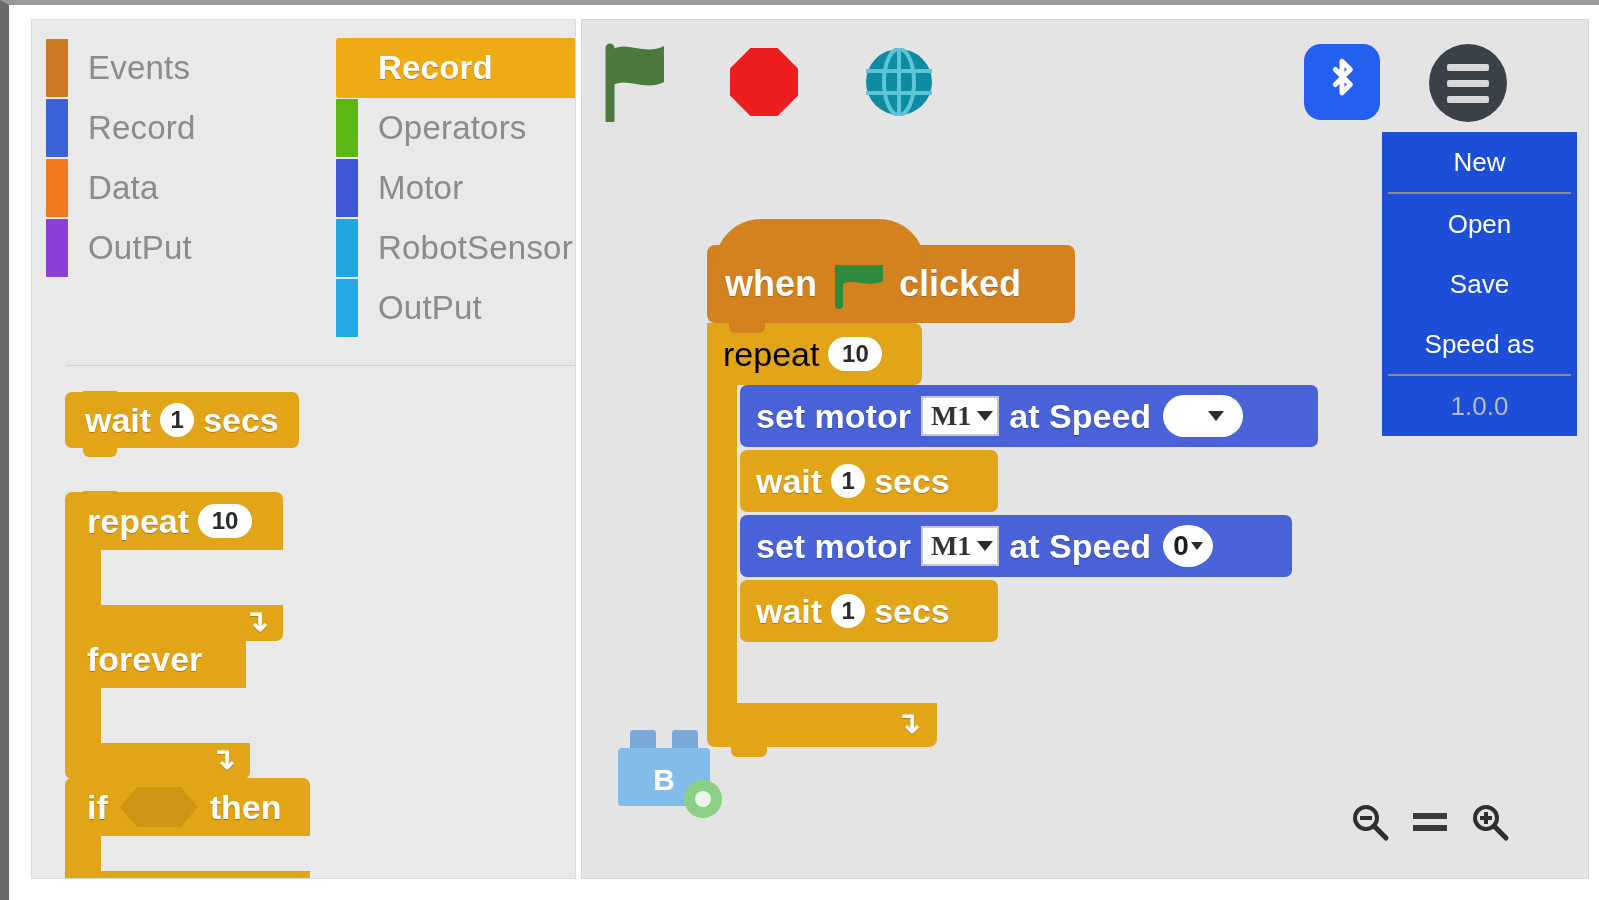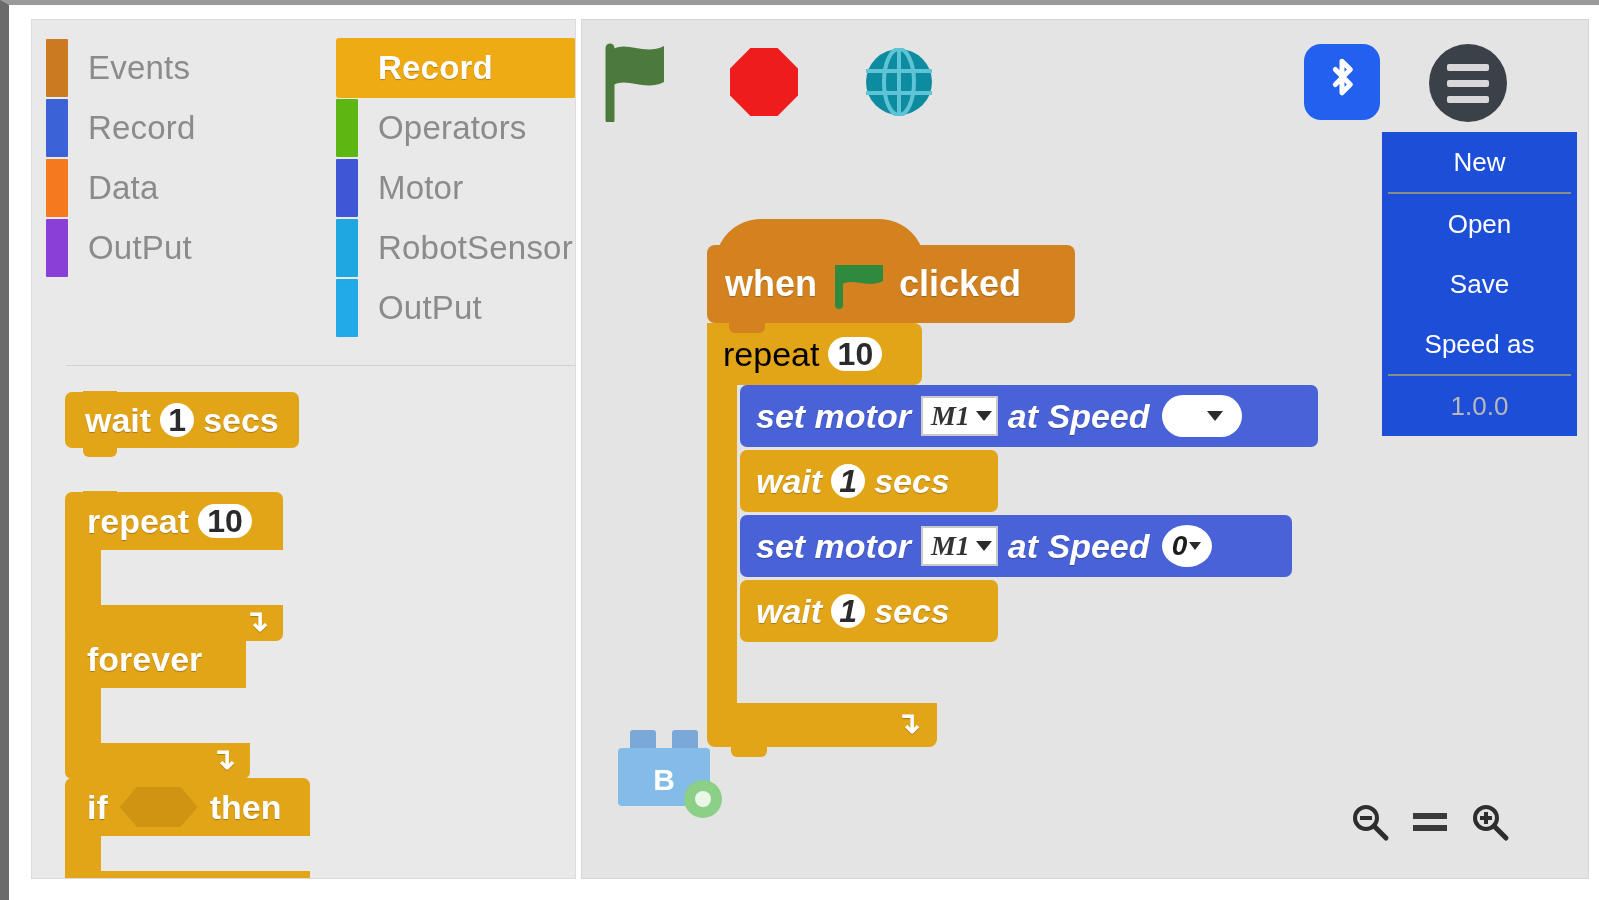--- a/index.html
+++ b/index.html
@@ -121,21 +121,21 @@
     justify-content: center;
     background: #ffffff;
     color: #2b2b2b;
     border-radius: 50%;
     font-weight: bold;
     text-shadow: none;
     min-width: 34px;
     height: 34px;
     padding: 0 4px;
     margin: 0 9px;
-    font-size: 32px;
+    font-size: 24px;
   }
   .num-oval.wide { border-radius: 18px; min-width: 54px; }
 
   
   #palette-blocks { position: absolute; left: 0; top: 355px; width: 545px; }
 
   .pb-wait {
     position: absolute;
     left: 33px; top: 17px;
     height: 56px;
@@ -304,21 +304,20 @@
   }
 
   .inner-blk {
     position: relative;
     height: 62px;
     display: flex; align-items: center;
     padding: 0 14px 0 16px;
     font-size: 34px;
     border-radius: 7px;
     margin-bottom: 3px;
-    font-style: italic;
   }
   .motor-blk { background: #4a62d8; width: 578px; }
   .wait-blk { background: #e3a518; width: 258px; }
 
   .dd-field {
     display: inline-flex;
     align-items: center;
     background: #ffffff;
     color: #333333;
     border: 2px solid #c9c9c9;

